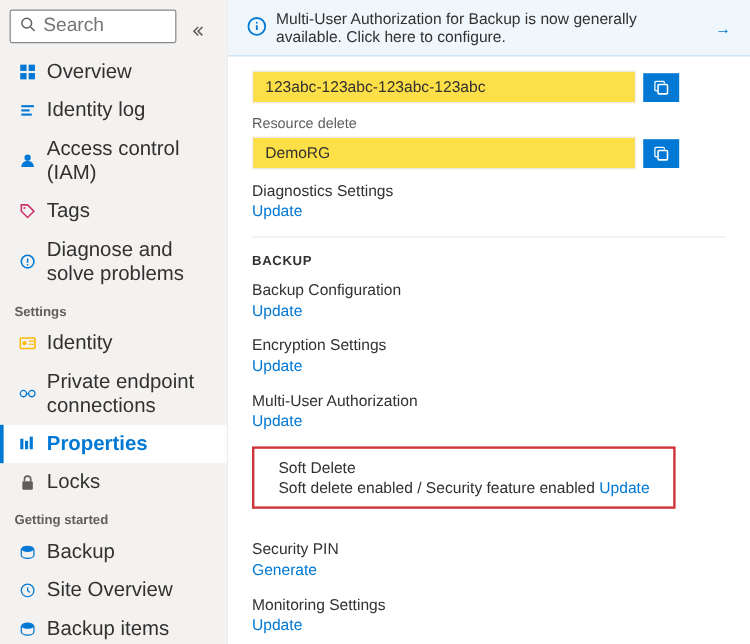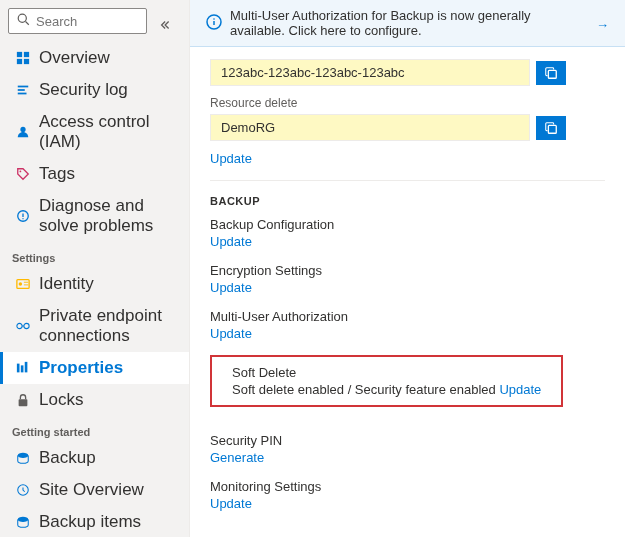--- a/index.html
+++ b/index.html
@@ -24,21 +24,21 @@
       background: #fff;
       border: 1px solid #8a8886;
       border-radius: 2px;
       padding: 4px 8px;
       gap: 6px;
     }
     .search-box input {
       border: none;
       outline: none;
       background: transparent;
-      font-size: 13px;
+      font-size: 16px;
       width: 100%;
       color: #323130;
     }
 
     .sidebar-item {
       display: flex;
       align-items: center;
       padding: 6px 12px;
       cursor: pointer;
       gap: 8px;
@@ -97,21 +97,21 @@
       flex: 1;
     }
 
     .value-row {
       display: flex;
       align-items: center;
       margin-bottom: 10px;
       gap: 6px;
     }
     .value-box {
-      background: #fef9c3;
+      background: #fde047;
       border: 1px solid #edebe9;
       padding: 5px 10px;
       font-size: 13px;
       color: #323130;
       min-width: 240px;
       flex: 1;
       max-width: 320px;
     }
     .copy-btn {
       background: #0078d4;
@@ -244,21 +244,21 @@
   </div>
 
   <div class="sidebar-item">
     <span class="icon-box">
       <svg width="14" height="14" viewBox="0 0 16 16">
           <rect x="2" y="3" width="12" height="2" fill="#0078d4"></rect>
           <rect x="2" y="7" width="8" height="2" fill="#0078d4"></rect>
           <rect x="2" y="11" width="10" height="2" fill="#0078d4"></rect>
         </svg>
     </span>
-    <span class="item-label">Security log</span>
+    <span class="item-label">Identity log</span>
   </div>
 
   <div class="sidebar-item">
     <span class="icon-box">
       <svg width="14" height="14" viewBox="0 0 16 16">
           <circle cx="8" cy="5" r="3" fill="#0078d4"></circle>
           <path d="M2 14c0-3.3 2.7-6 6-6s6 2.7 6 6" fill="#0078d4"></path>
         </svg>
     </span>
     <span class="item-label">Access control (IAM)</span>
@@ -412,20 +412,21 @@
       <button class="copy-btn" title="Copy">
         <svg width="14" height="14" viewBox="0 0 16 16" fill="white">
             <rect x="5" y="5" width="9" height="9" rx="1" stroke="white" stroke-width="1.5" fill="none"></rect>
             <path d="M4 11H3a1 1 0 01-1-1V3a1 1 0 011-1h7a1 1 0 011 1v1" stroke="white" stroke-width="1.2" fill="none"></path>
           </svg>
       </button>
     </div>
 
     
     <div class="config-item" style="margin-top:6px;">
+      <div class="config-item-title">Diagnostics Settings</div>
       <a class="config-item-link">Update</a>
     </div>
 
     <hr class="section-divider">
 
     <div class="section-title">BACKUP</div>
 
     
     <div class="config-item">
       <div class="config-item-title">Backup Configuration</div>

